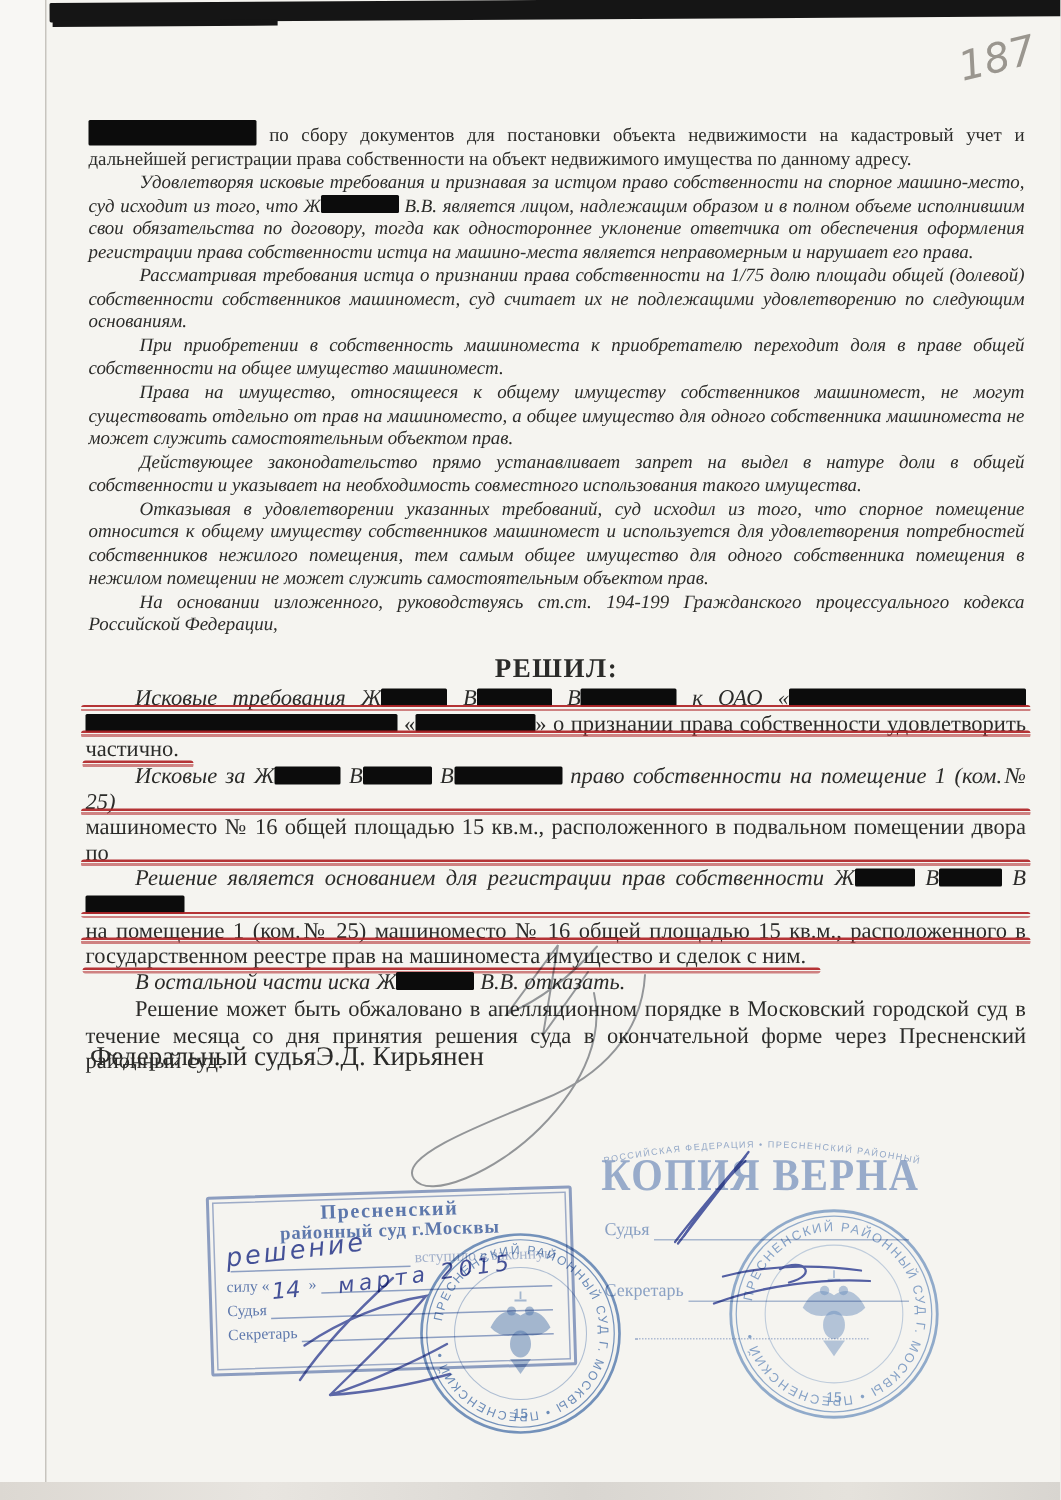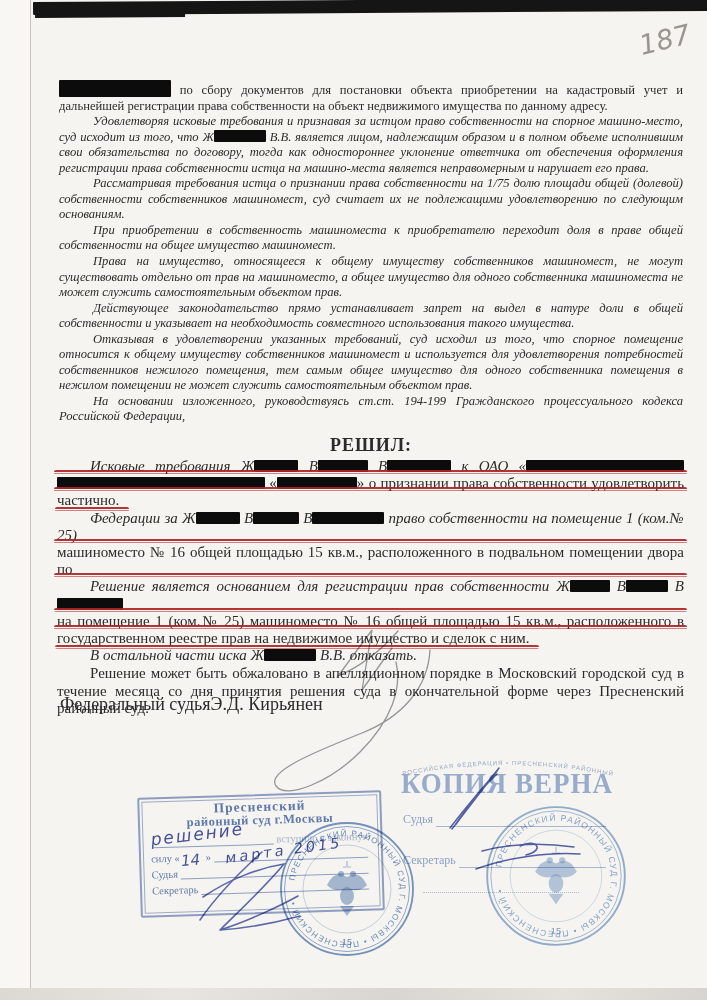--- a/index.html
+++ b/index.html
@@ -67,41 +67,41 @@
 
 <div class="page">
 
   <div class="edge-left"></div>
   <div class="edge-bottom"></div>
   <div class="scan-bar"></div>
 
   <div class="page-num">187</div>
 
   <div class="doc-body" id="body-container">
-      <div class="para"><span class="redact tall" style="width: 112px;"></span><span> по сбору документов для постановки объекта приобретении на кадастровый учет и дальнейшей регистрации права собственности на объект недвижимого имущества по данному адресу.</span></div>
+      <div class="para"><span class="redact tall" style="width: 112px;"></span><span> по сбору документов для постановки объекта недвижимости на кадастровый учет и дальнейшей регистрации права собственности на объект недвижимого имущества по данному адресу.</span></div>
       <div class="para ind"><span>Удовлетворяя исковые требования и признавая за истцом право собственности на спорное машино-место, суд исходит из того, что Ж</span><span class="redact" style="width: 52px;"></span><span> В.В. является лицом, надлежащим образом и в полном объеме исполнившим свои обязательства по договору, тогда как одностороннее уклонение ответчика от обеспечения оформления регистрации права собственности истца на машино-места является неправомерным и нарушает его права.</span></div>
       <div class="para ind"><span>Рассматривая требования истца о признании права собственности на 1/75 долю площади общей (долевой) собственности собственников машиномест, суд считает их не подлежащими удовлетворению по следующим основаниям.</span></div>
       <div class="para ind"><span>При приобретении в собственность машиноместа к приобретателю переходит доля в праве общей собственности на общее имущество машиномест.</span></div>
       <div class="para ind"><span>Права на имущество, относящееся к общему имуществу собственников машиномест, не могут существовать отдельно от прав на машиноместо, а общее имущество для одного собственника машиноместа не может служить самостоятельным объектом прав.</span></div>
       <div class="para ind"><span>Действующее законодательство прямо устанавливает запрет на выдел в натуре доли в общей собственности и указывает на необходимость совместного использования такого имущества.</span></div>
       <div class="para ind"><span>Отказывая в удовлетворении указанных требований, суд исходил из того, что спорное помещение относится к общему имуществу собственников машиномест и используется для удовлетворения потребностей собственников нежилого помещения, тем самым общее имущество для одного собственника помещения в нежилом помещении не может служить самостоятельным объектом прав.</span></div>
       <div class="para ind"><span>На основании изложенного, руководствуясь ст.ст. 194-199 Гражданского процессуального кодекса Российской Федерации,</span></div>
     </div>
 
   <div class="reshil">РЕШИЛ:</div>
 
   <div class="operative" id="operative-container">
       <div class="op-line ind just ul-full"><span>Исковые требования Ж</span><span class="redact" style="width: 44px;"></span><span> В</span><span class="redact" style="width: 50px;"></span><span> В</span><span class="redact" style="width: 64px;"></span><span> к ОАО «</span><span class="redact" style="width: 158px;"></span></div>
       <div class="op-line just ul-full"><span class="redact" style="width: 208px;"></span><span> «</span><span class="redact" style="width: 80px;"></span><span>» о признании права собственности удовлетворить</span></div>
       <div class="op-line"><span class="uline"><span>частично.</span></span></div>
-      <div class="op-line ind just ul-full"><span>Федерации за Ж</span><span class="redact" style="width: 44px;"></span><span> В</span><span class="redact" style="width: 46px;"></span><span> В</span><span class="redact" style="width: 72px;"></span><span> право собственности на помещение 1 (ком.№ 25)</span></div>
+      <div class="op-line ind just ul-full"><span>Исковые за Ж</span><span class="redact" style="width: 44px;"></span><span> В</span><span class="redact" style="width: 46px;"></span><span> В</span><span class="redact" style="width: 72px;"></span><span> право собственности на помещение 1 (ком.№ 25)</span></div>
       <div class="op-line just ul-full"><span>машиноместо № 16 общей площадью 15 кв.м., расположенного в подвальном помещении двора по</span></div>
       <div class="op-line ind just ul-full"><span>Решение является основанием для регистрации прав собственности Ж</span><span class="redact" style="width: 40px;"></span><span> В</span><span class="redact" style="width: 42px;"></span><span> В</span><span class="redact" style="width: 66px;"></span></div>
       <div class="op-line just ul-full"><span>на помещение 1 (ком.№ 25) машиноместо № 16 общей площадью 15 кв.м., расположенного в</span></div>
-      <div class="op-line"><span class="uline"><span>государственном реестре прав на недвижимое имущество и сделок с ним.</span></span></div>
+      <div class="op-line"><span class="uline"><span>государственном реестре прав на машиноместа имущество и сделок с ним.</span></span></div>
       <div class="op-line ind"><span>В остальной части иска Ж</span><span class="redact" style="width: 52px;"></span><span> В.В. отказать.</span></div>
       <div class="appeal">Решение может быть обжаловано в апелляционном порядке в Московский городской суд в течение месяца со дня принятия решения суда в окончательной форме через Пресненский районный суд.</div>
     </div>
 
   <div class="sig-row">
     <span>Федеральный судья</span>
     <span>Э.Д. Кирьянен</span>
   </div>
 
   <div class="stamp entry-stamp">

